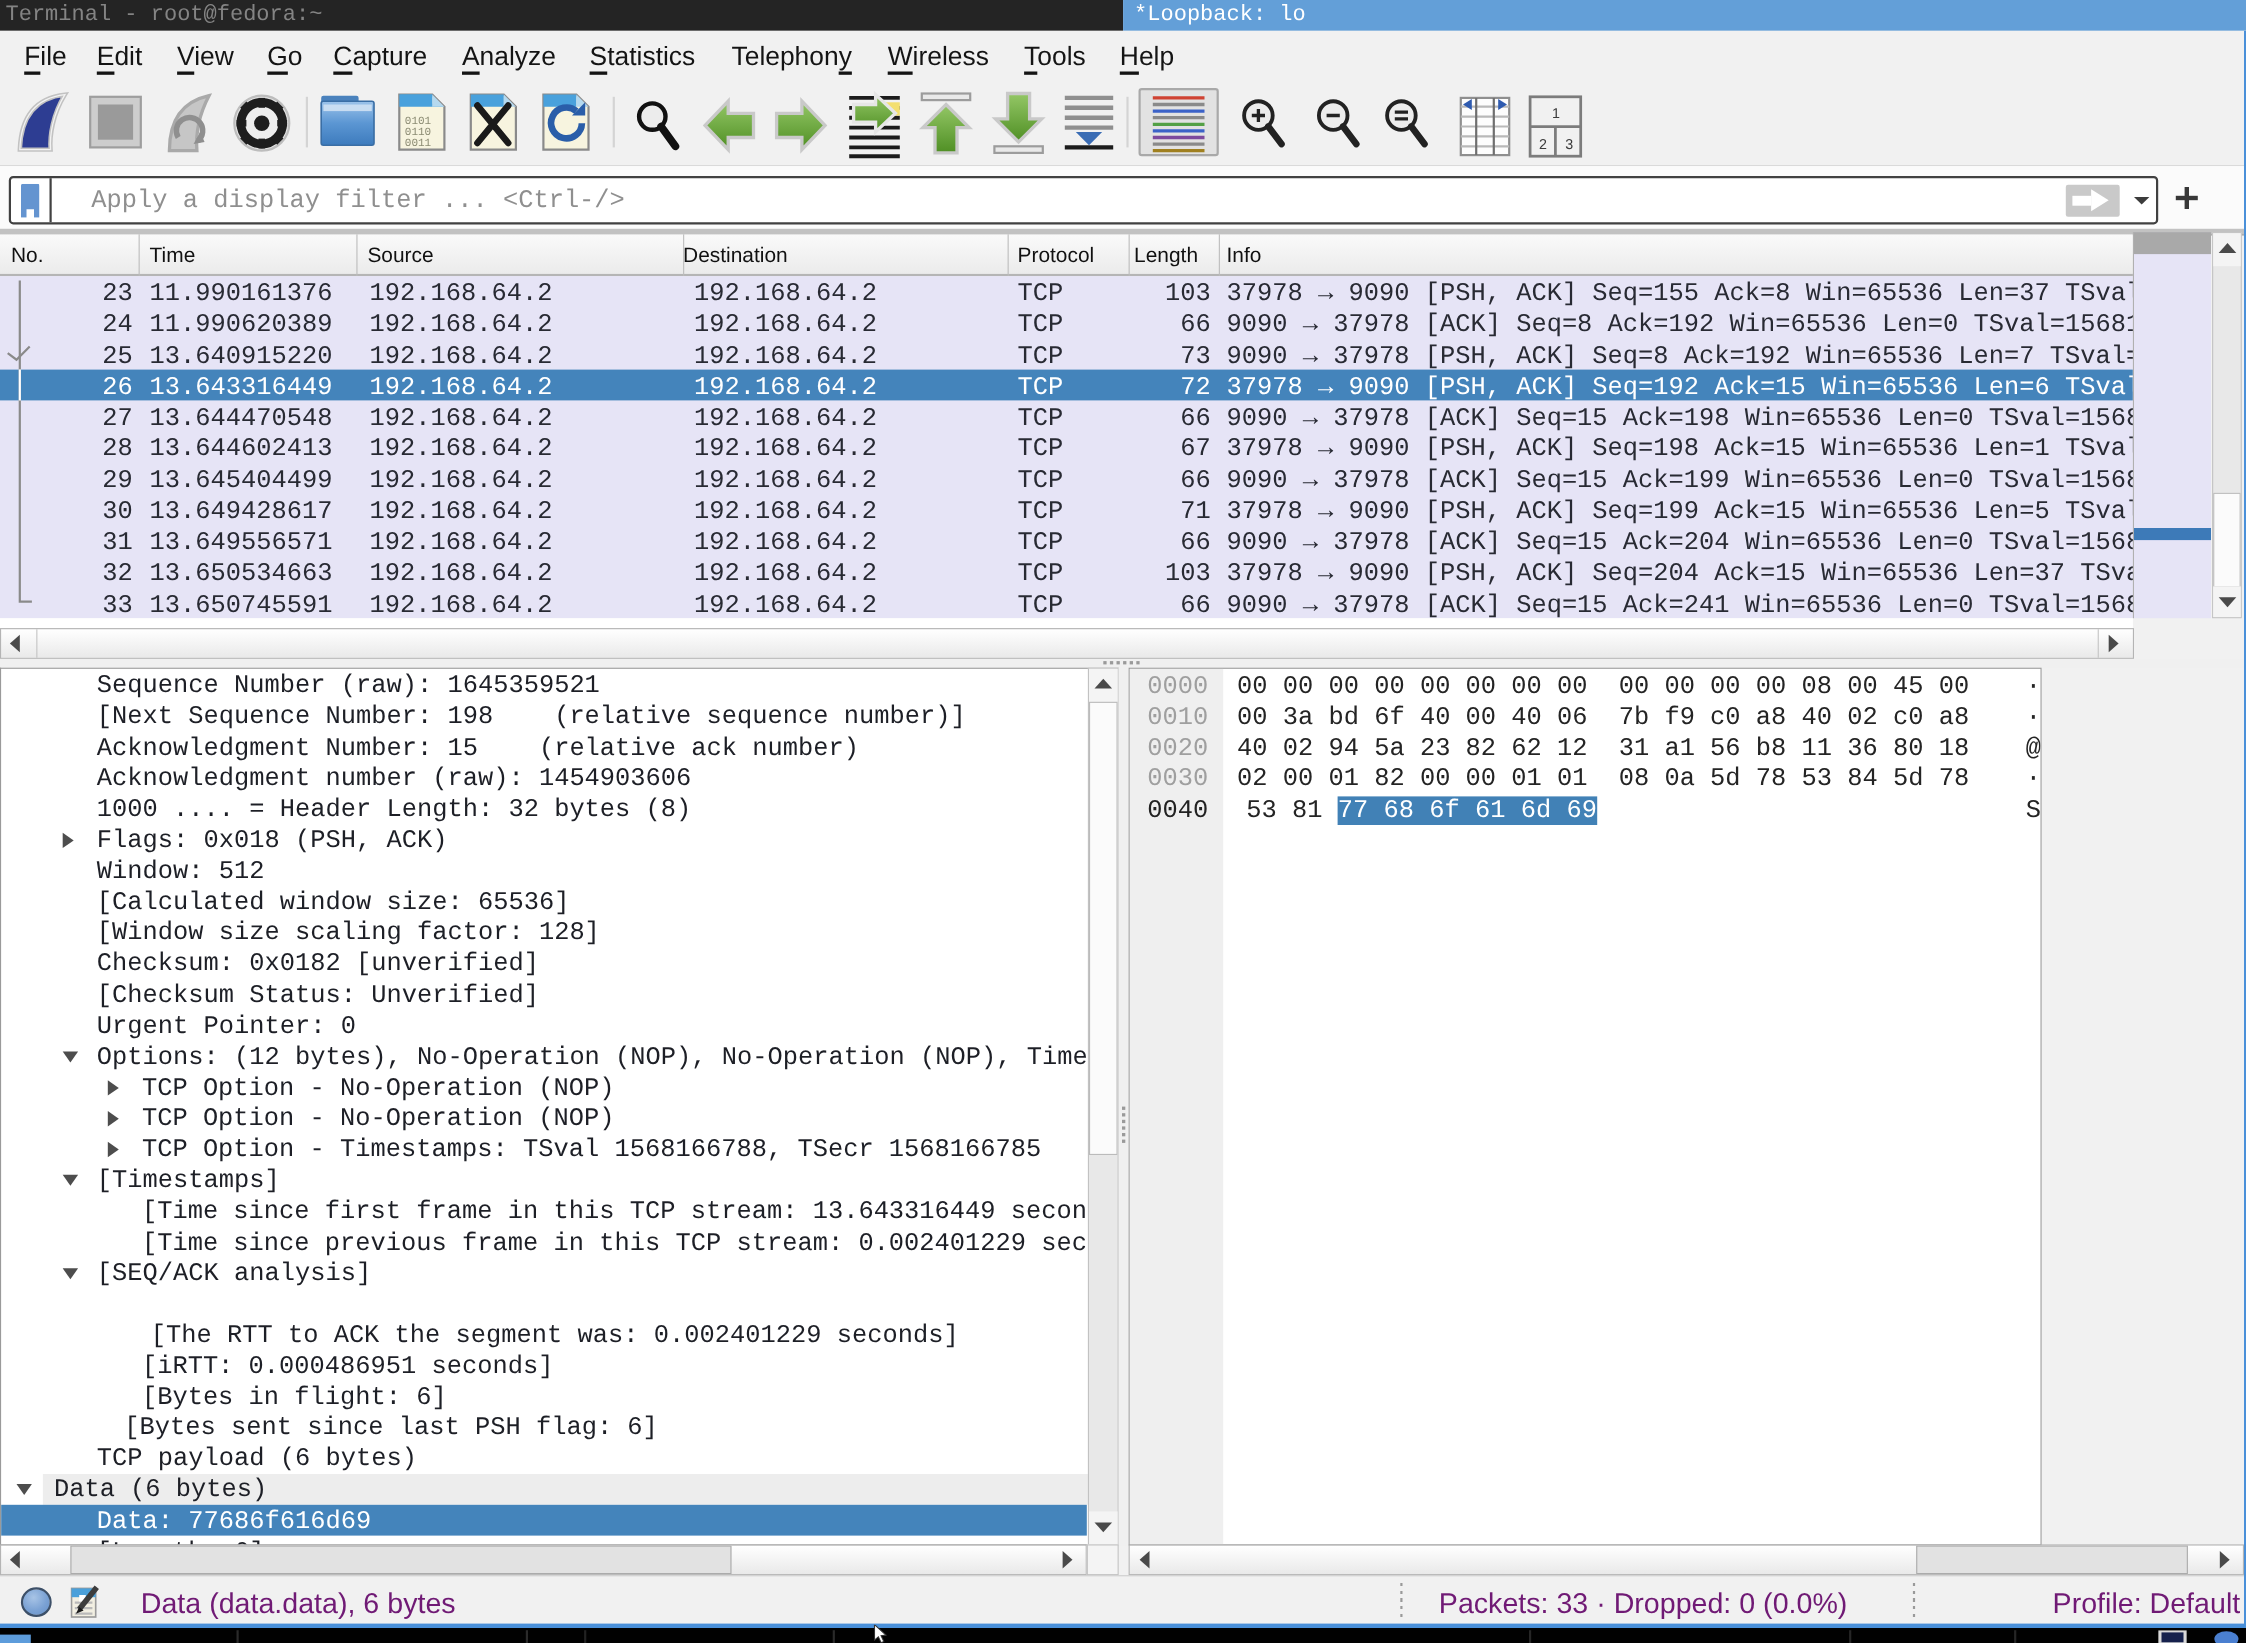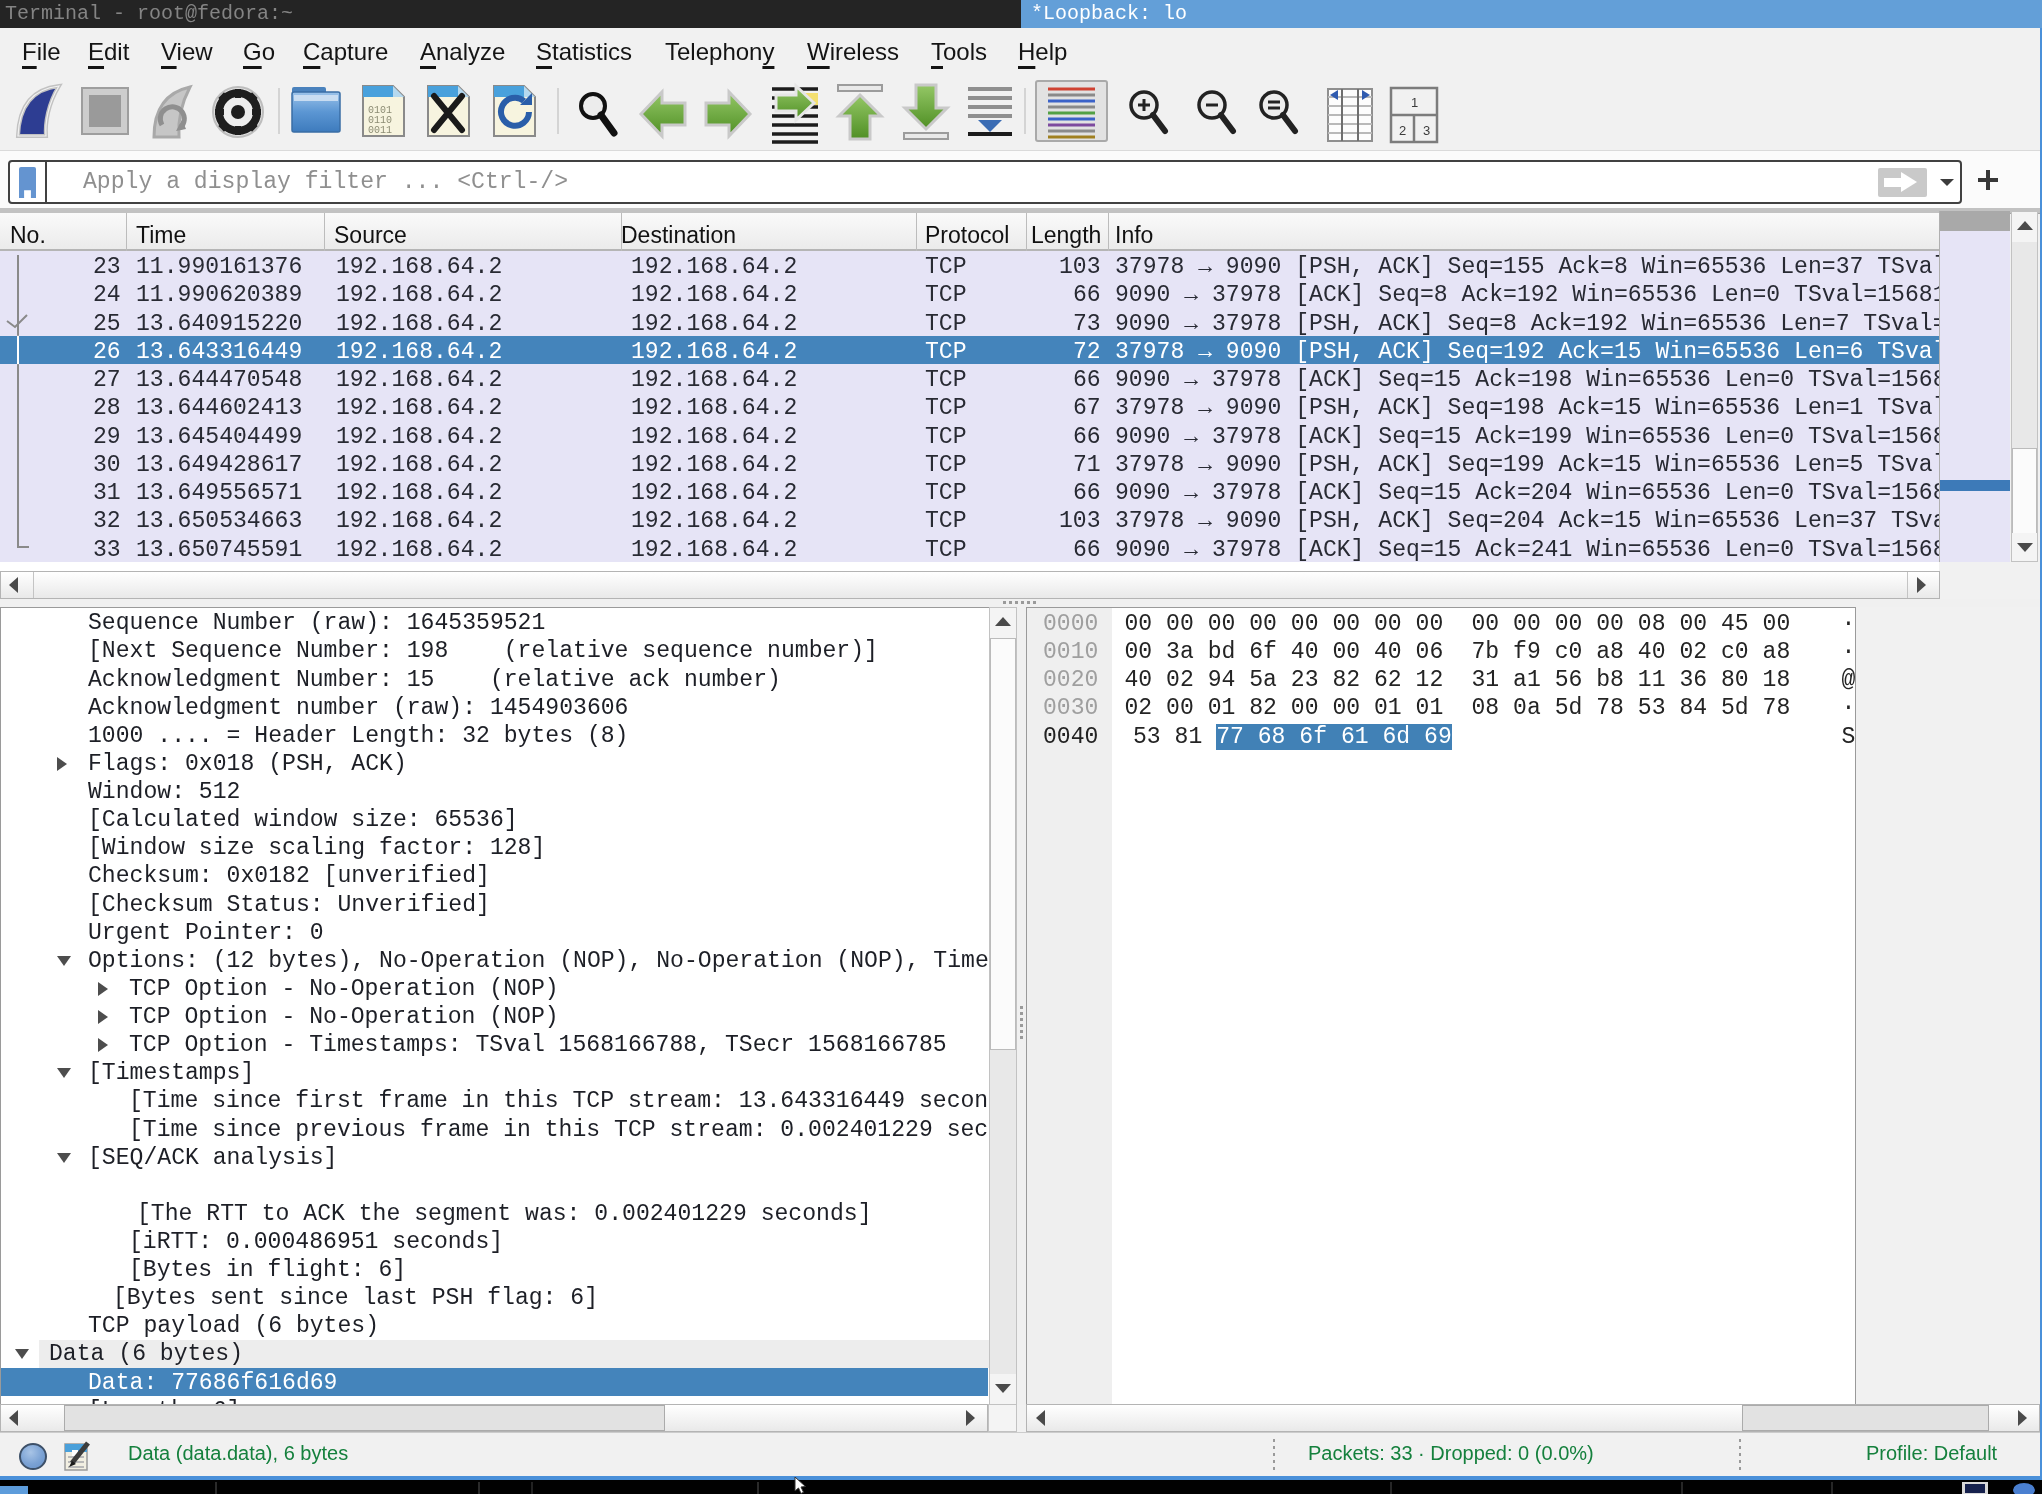--- a/index.html
+++ b/index.html
@@ -22,21 +22,21 @@
 #fph{position:absolute;left:73px;top:7px;font:23.1px "Liberation Mono",monospace;color:#8f8f8f;}
 #fgo{position:absolute;left:1868px;top:6px;width:49px;height:29px;background:#c9c9c9;border-radius:2px;}
 #fgo i{position:absolute;left:6px;top:10px;width:17px;height:9px;background:#fff;}
 #fgo b{position:absolute;left:23px;top:4px;width:0;height:0;border-style:solid;border-width:10.5px 0 10.5px 16px;border-color:transparent transparent transparent #fff;}
 #fcaret{position:absolute;left:1930px;top:17px;width:0;height:0;border-style:solid;border-width:7px 7px 0 7px;border-color:#3c3c3c transparent transparent transparent;}
 #plus{position:absolute;left:1978px;top:170px;width:20px;height:20px;}
 #plus i{position:absolute;left:8px;top:0;width:4px;height:20px;background:#383838;}
 #plus b{position:absolute;left:0;top:8px;width:20px;height:4px;background:#383838;}
 #ptop{left:0;top:208px;width:2042px;height:5.5px;background:#c2c2c2;border-bottom:1px solid #a5a5a5;box-sizing:border-box;}
 #phead{left:0;top:213px;width:1939px;height:38px;background:linear-gradient(#fafafa,#ebebeb);border-bottom:2px solid #b5b5b5;box-sizing:border-box;}
-.hc{position:absolute;top:9px;font-size:23px;color:#111;}
+.hc{position:absolute;top:9px;font-size:19px;color:#111;}
 .hsep{position:absolute;top:0;width:1px;height:38px;background:#bcbcbc;}
 #prows{left:0;top:251px;width:1939px;height:311px;background:#e6e4f6;overflow:hidden;}
 .prow{position:absolute;left:0;width:1939px;height:28.27px;font:23.1px "Liberation Mono",monospace;color:#282a33;}
 .prow.sel{background:#4484bb;color:#fff;}
 .pc{position:absolute;top:3px;white-space:pre;}
 #ptree{left:0;top:251px;width:40px;height:311px;}
 #pwhite{left:0;top:562px;width:1939px;height:9px;background:#fff;}
 #pmapbord{left:1939px;top:211px;width:1px;height:351px;background:#b0b0b0;}
 #pmap{left:1940px;top:211px;width:70px;height:351px;background:#e6e4f6;}
 #pmapgray{left:1940px;top:211px;width:70px;height:20px;background:#a9a9a9;}
@@ -57,21 +57,21 @@
 #dgray{position:absolute;left:38px;top:731.7px;width:950px;height:28px;background:#ededed;}
 #dsel{position:absolute;left:0;top:759.8px;width:987px;height:28.5px;background:#4484bb;}
 #split2{left:1017px;top:607px;width:9px;height:798px;background:#f0f0f0;}
 #hpane{left:1026px;top:607px;width:830px;height:798px;background:#fff;border:1px solid #9a9a9a;box-sizing:border-box;overflow:hidden;}
 #hoff{position:absolute;left:0;top:0;width:85px;height:796px;background:#efefef;}
 .hx{position:absolute;font:23.1px "Liberation Mono",monospace;color:#242424;white-space:pre;height:28px;line-height:28px;}
 .hxoff{color:#9f9f9f;}
 .hxsel{background:#4181b6;color:#fff;}
 #sbar{left:0;top:1432px;width:2042px;height:44px;background:#f1f1f1;border-top:1px solid #ccc;box-sizing:border-box;}
 #sball{position:absolute;left:19px;top:10px;width:28px;height:27px;border-radius:50%;background:radial-gradient(circle at 40% 32%,#a8c4e6,#7ba2d4 55%,#6690c8);border:2px solid #3d5068;box-sizing:border-box;}
-.sbt{position:absolute;top:9px;font-size:20px;color:#15803d;}
+.sbt{position:absolute;top:9px;font-size:26px;color:#701a75;}
 .vdots{position:absolute;top:6px;width:2px;height:32px;background-image:repeating-linear-gradient(#9a9a9a 0 3px,transparent 3px 7px);}
 #bluestrip{left:0;top:1476px;width:2042px;height:4px;background:#4a90d9;}
 #taskbar{left:0;top:1480px;width:2042px;height:14px;background:#010101;}
 #tbitem{left:0;top:1486px;width:28px;height:8px;background:#5d9cdb;}
 #cursor{left:793px;top:1477px;}
 </style></head>
 <body>
 <div class="abs" id="tbl">
     <span>Terminal - root@fedora:~</span>
   </div>

